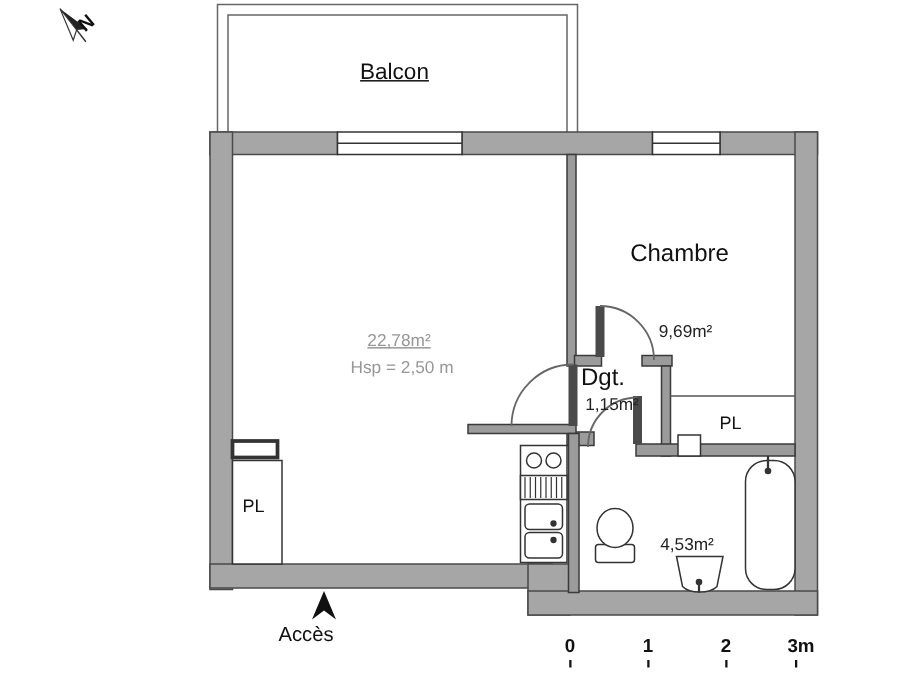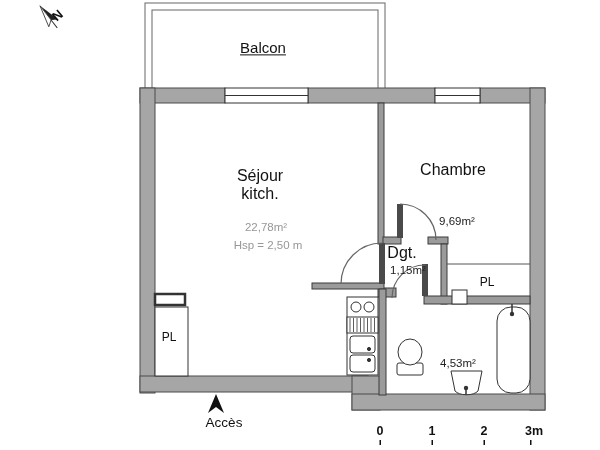--- a/index.html
+++ b/index.html
@@ -126,38 +126,34 @@
       <rect x="431.5" y="440" width="1.5" height="5"></rect>
       <rect x="483.5" y="440" width="1.5" height="5"></rect>
       <rect x="530" y="440" width="1.5" height="5"></rect>
     </g>
   </svg>
 
   <div class="lbl north" style="left:58px;top:16px;">N</div>
 
   <div class="lbl room2" style="left:263px;top:48px;text-decoration:underline;">Balcon</div>
 
-  <div class="lbl room" style="left:260px;top:185px;">
-    <span style="display:block;">Séjour</span>
-    <span style="display:block;">kitch.</span>
-  </div>
-  <div class="lbl areagray" style="left:266px;top:228px;">22,78m²</div>
+  <div class="lbl areagray" style="left:266px;top:228px;text-decoration:underline;">22,78m²</div>
   <div class="lbl areagray" style="left:268px;top:246px;">Hsp = 2,50 m</div>
 
   <div class="lbl room" style="left:453px;top:170px;">Chambre</div>
   <div class="lbl area" style="left:457px;top:189px;margin-top:33px;">9,69m²</div>
 
   <div class="lbl room" style="left:402px;top:253px;">Dgt.</div>
   <div class="lbl area" style="left:408px;top:271px;">1,15m²</div>
 
   <div class="lbl area" style="left:458px;top:364px;">4,53m²</div>
 
   <div class="lbl small" style="left:169px;top:338px;">PL</div>
   <div class="lbl small" style="left:487px;top:283px;">PL</div>
 
-  <div class="lbl acc" style="left:224px;top:423px;">Accès</div>
+  <div class="lbl acc" style="left:204px;top:423px;">Accès</div>
 
   <div class="lbl scalenum" style="left:380px;top:431px;">0</div>
   <div class="lbl scalenum" style="left:432px;top:431px;">1</div>
   <div class="lbl scalenum" style="left:484px;top:431px;">2</div>
   <div class="lbl scalenum" style="left:534px;top:431px;">3m</div>
 
 </div>
 
 </body></html>

